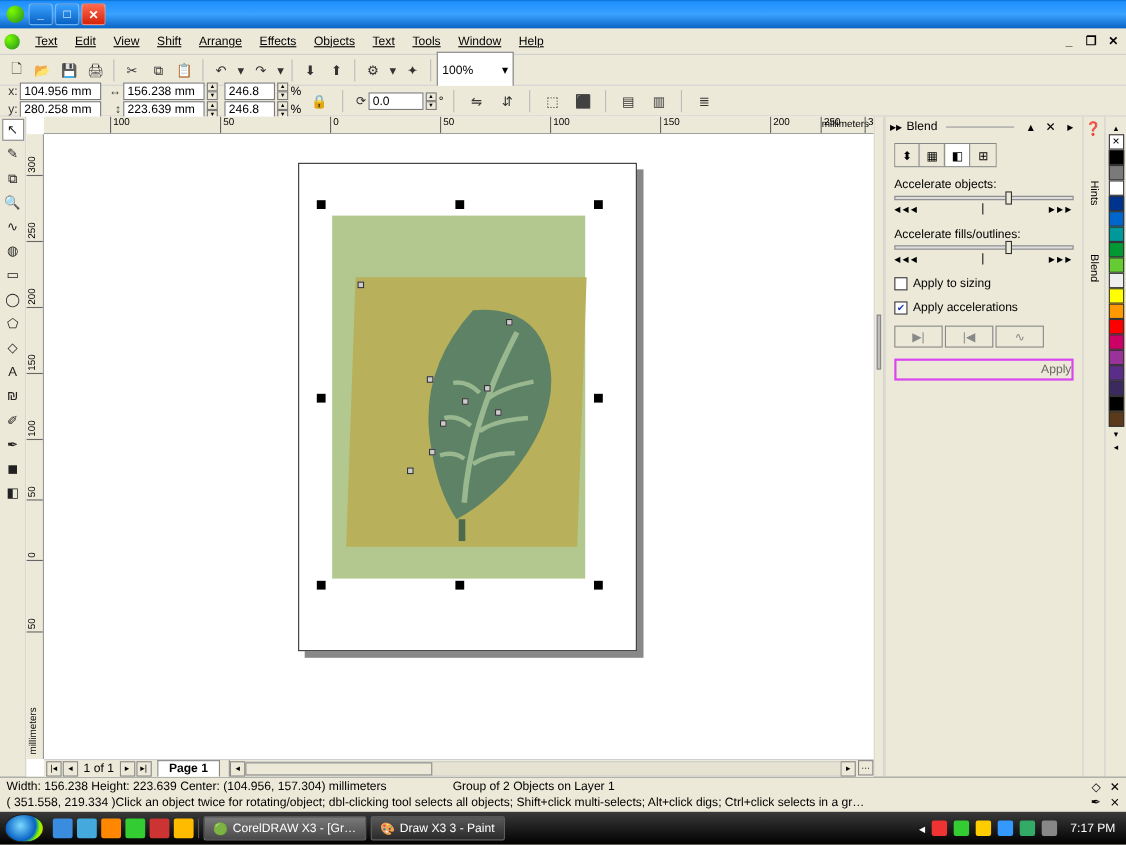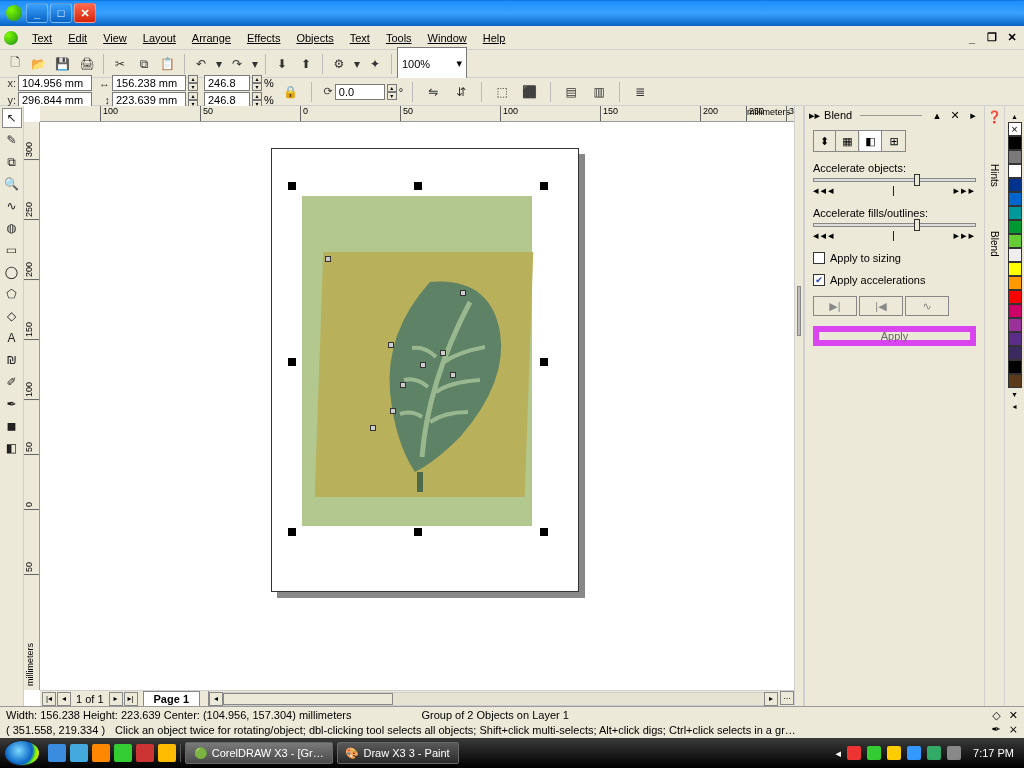--- a/index.html
+++ b/index.html
@@ -91,35 +91,35 @@
 .dock-tab { width: 22px; height: 20px; border-right: 1px solid #888; display: flex; align-items: center; justify-content: center; background: #ece9d8; }
 .dock-tab:last-child { border-right: none; }
 .dock-tab.active { background: #fff; }
 .slider-row .slider { height: 4px; background: #ddd; border: 1px solid #888; position: relative; margin: 4px 0 2px; }
 .slider-row .knob { position: absolute; top: -5px; left: 62%; width: 6px; height: 12px; background: #ece9d8; border: 1px solid #333; }
 .slider-ctrls { display: flex; justify-content: space-between; font-size: 9px; letter-spacing: 2px; }
 .chk { display: flex; align-items: center; gap: 5px; }
 .chk .box { width: 12px; height: 12px; border: 1px solid #333; background: #fff; display: flex; align-items: center; justify-content: center; font-size: 9px; color: #1a3fb3; }
 .dirbtns { display: flex; gap: 2px; }
 .dirbtns .db { width: 44px; height: 20px; border: 1px solid #888; background: #ece9d8; display: flex; align-items: center; justify-content: center; color: #888; }
-.panel-btn { height: 20px; border: 6px solid #d946ef; background: #ece9d8; display: flex; align-items: center; justify-content: center; color: #666; }
+.panel-btn { height: 20px; border: 2px solid #d946ef; background: #ece9d8; display: flex; align-items: center; justify-content: flex-end; color: #666; }
 
 
 .sidetabs { width: 20px; background: #ece9d8; border-left: 1px solid #cfcfcf; display: flex; flex-direction: column; align-items: center; padding-top: 4px; gap: 36px; }
 .sidetab { writing-mode: vertical-rl; font-size: 10px; padding: 4px 1px; }
 
 .palette { width: 20px; background: #ece9d8; border-left: 1px solid #cfcfcf; display: flex; flex-direction: column; align-items: center; padding-top: 4px; gap: 0; }
 .sw { width: 14px; height: 14px; border: 1px solid #333; }
 .sw.none { background: #fff; position: relative; }
 .sw.none::after { content: "×"; position: absolute; inset: 0; display: flex; align-items: center; justify-content: center; color: #000; font-size: 11px; }
 .pal-arr { width: 14px; height: 12px; display: flex; align-items: center; justify-content: center; font-size: 8px; }
 
 
 .statusbar { height: 32px; border-top: 1px solid #999; background: #ece9d8; display: flex; flex-direction: column; padding: 1px 6px; font-size: 10px; }
-.status-row { display: flex; align-items: center; gap: 10px; height: 15px; }
+.status-row { display: flex; align-items: center; height: 15px; }
 .status-row .right-icons { margin-left: auto; display: flex; gap: 8px; font-size: 12px; }
 
 
 .taskbar { height: 30px; background: linear-gradient(#3a3a3a,#000); display: flex; align-items: center; padding: 0 4px; color: #fff; gap: 4px; }
 .startbtn { width: 36px; height: 26px; background: radial-gradient(circle at 40% 40%,#7cd9ff,#0862c4 55%,#7cfc00 70%,#ffcc00 85%,#ff4d00); border-radius: 50%; border: 1px solid #222; }
 .ql { display: flex; gap: 4px; padding: 0 4px; border-right: 1px solid #555; }
 .ql .qi { width: 18px; height: 18px; background: #3a8dde; border-radius: 2px; }
 .taskbtn { height: 22px; padding: 0 8px; background: linear-gradient(#5a5a5a,#2a2a2a); border: 1px solid #666; border-radius: 2px; display: flex; align-items: center; gap: 4px; font-size: 11px; max-width: 170px; overflow: hidden; white-space: nowrap; }
 .taskbtn.active { background: linear-gradient(#7a7a7a,#4a4a4a); }
 .tray { margin-left: auto; display: flex; align-items: center; gap: 6px; font-size: 11px; }
@@ -136,21 +136,21 @@
     <div class="winbtn max">□</div>
     <div class="winbtn close">✕</div>
   </div>
 </div>
 
 <div class="menubar">
   <div class="app-icon"></div>
   <div class="mi"><span class="u">Text</span></div>
   <div class="mi"><span class="u">Edit</span></div>
   <div class="mi"><span class="u">View</span></div>
-  <div class="mi"><span class="u">Layout</span></div>
+  <div class="mi"><span class="u">Shift</span></div>
   <div class="mi"><span class="u">Arrange</span></div>
   <div class="mi"><span class="u">Effects</span></div>
   <div class="mi"><span class="u">Objects</span></div>
   <div class="mi"><span class="u">Text</span></div>
   <div class="mi"><span class="u">Tools</span></div>
   <div class="mi"><span class="u">Window</span></div>
   <div class="mi"><span class="u">Help</span></div>
   <div class="mdi">
     <span>_</span>
     <span>❐</span>
@@ -190,21 +190,21 @@
   <div class="stack">
     <div class="pb-field">
         <span class="lbl">x:</span>
         <div class="pb-val">
           <span>104.956 mm</span>
         </div>
       </div>
     <div class="pb-field">
         <span class="lbl">y:</span>
         <div class="pb-val">
-          <span>296.844 mm</span>
+          <span>280.258 mm</span>
         </div>
       </div>
   </div>
   <div class="stack">
     <div class="pb-field">
         <span class="lbl">↔</span>
         <div class="pb-val">
           <span>156.238 mm</span>
         </div>
         <div class="spin">

